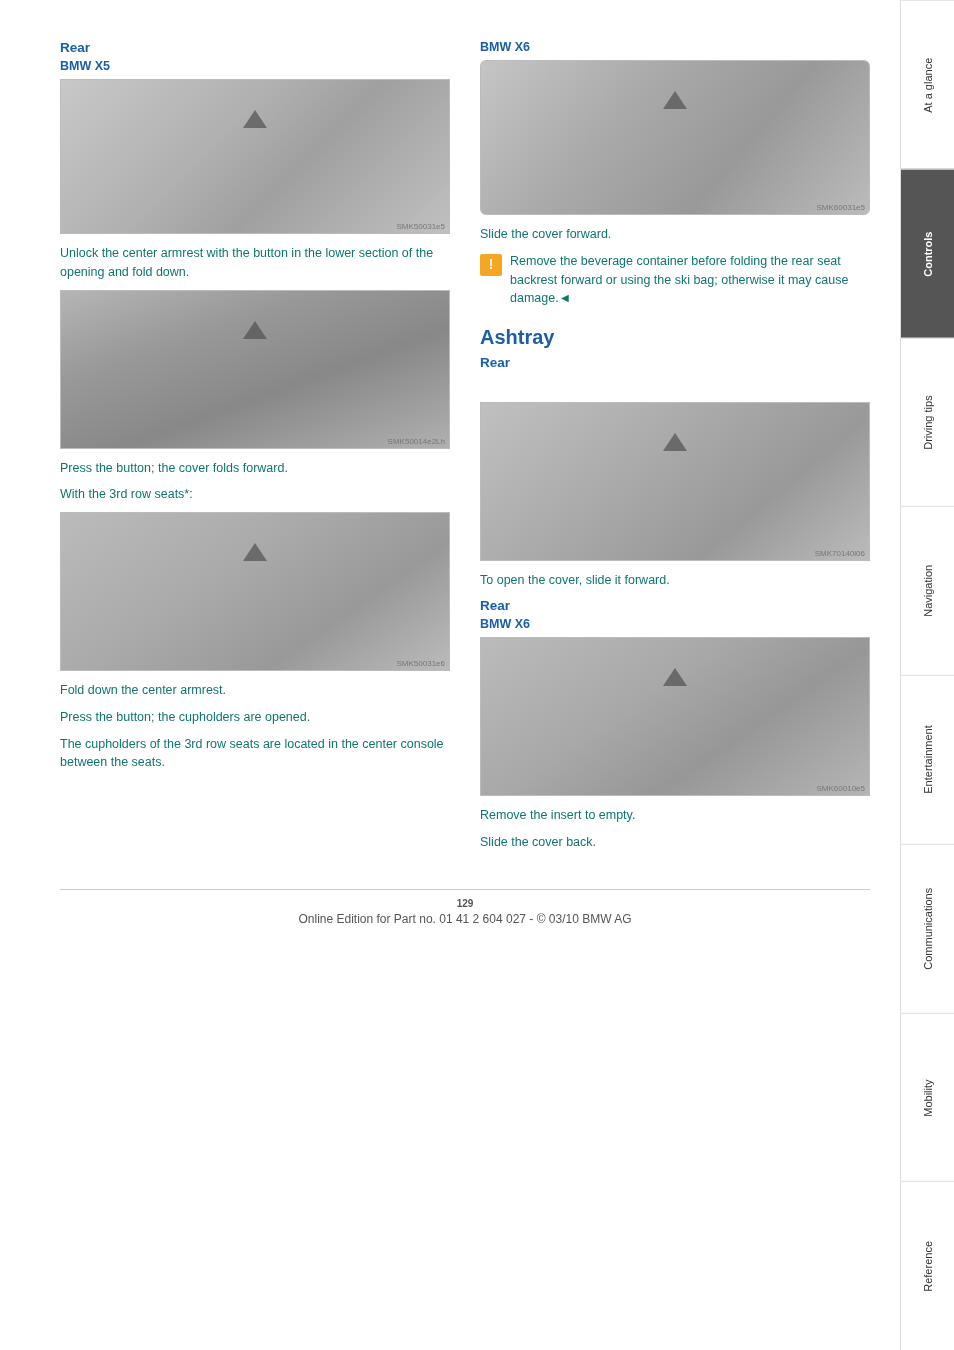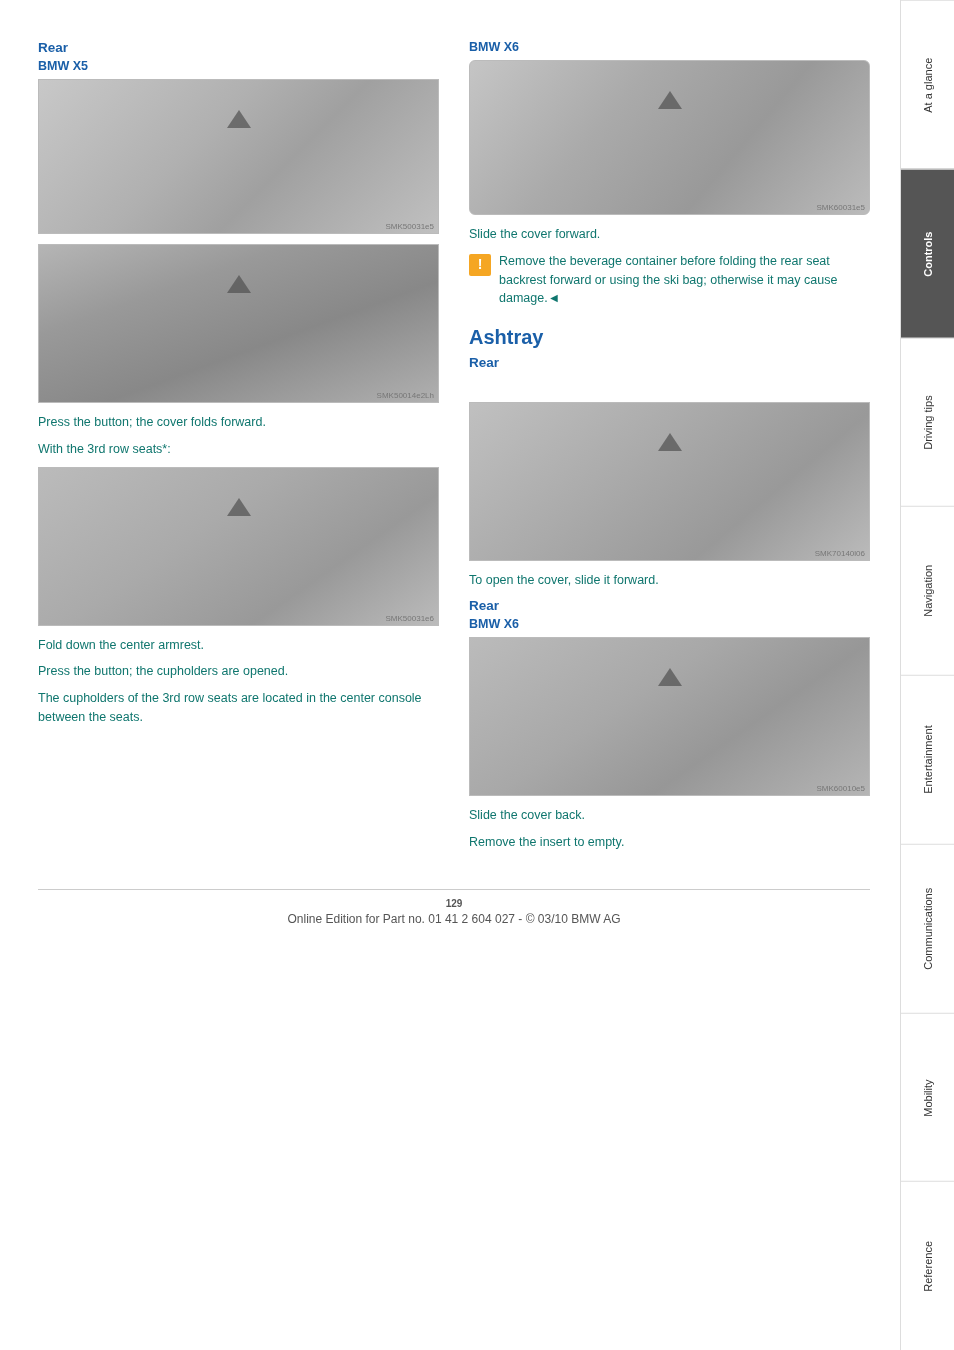--- a/index.html
+++ b/index.html
@@ -9,21 +9,21 @@
       min-height: 1350px;
       background: #fff;
       font-family: Arial, Helvetica, sans-serif;
       font-size: 13px;
       color: #222;
       display: flex;
     }
 
     .main-content {
       flex: 1;
-      padding: 40px 30px 40px 38px;
+      padding: 40px 30px 40px 60px;
       max-width: 900px;
     }
 
     .sidebar {
       width: 54px;
       background: #fff;
       display: flex;
       flex-direction: column;
       border-left: 1px solid #ddd;
     }
@@ -195,20 +195,21 @@
 
     <div class="left-col">
       <h2 class="section-heading">Rear</h2>
       <h3 class="sub-heading">BMW X5</h3>
 
       <div class="car-image car-image-tall img-bmwx5-top">
         <div class="img-arrow"></div>
         <span class="img-watermark">SMK50031e5</span>
       </div>
 
+      <p class="body-text">Unlock the center armrest with the button in the lower section of the opening and fold down.</p>
 
       <div class="car-image car-image-medium img-bmwx5-mid">
         <div class="img-arrow"></div>
         <span class="img-watermark">SMK50014e2Lh</span>
       </div>
 
       <p class="body-text">Press the button; the cover folds forward.</p>
       <p class="body-text">With the 3rd row seats*:</p>
 
       <div class="car-image car-image-medium img-bmwx5-bot">
@@ -249,22 +250,22 @@
       <p class="body-text">To open the cover, slide it forward.</p>
 
       <h2 class="section-heading">Rear</h2>
       <h3 class="sub-heading">BMW X6</h3>
 
       <div class="car-image car-image-medium img-rear-ashtray">
         <div class="img-arrow"></div>
         <span class="img-watermark">SMK60010e5</span>
       </div>
 
+      <p class="body-text">Remove the insert to empty.</p>
       <p class="body-text">Slide the cover back.</p>
-      <p class="body-text">Remove the insert to empty.</p>
     </div>
   </div>
 
   <div class="page-footer">
     <span class="page-number">129</span>
     <span>Online Edition for Part no. 01 41 2 604 027 - © 03/10 BMW AG</span>
   </div>
 </div>
 
 <div class="sidebar">

